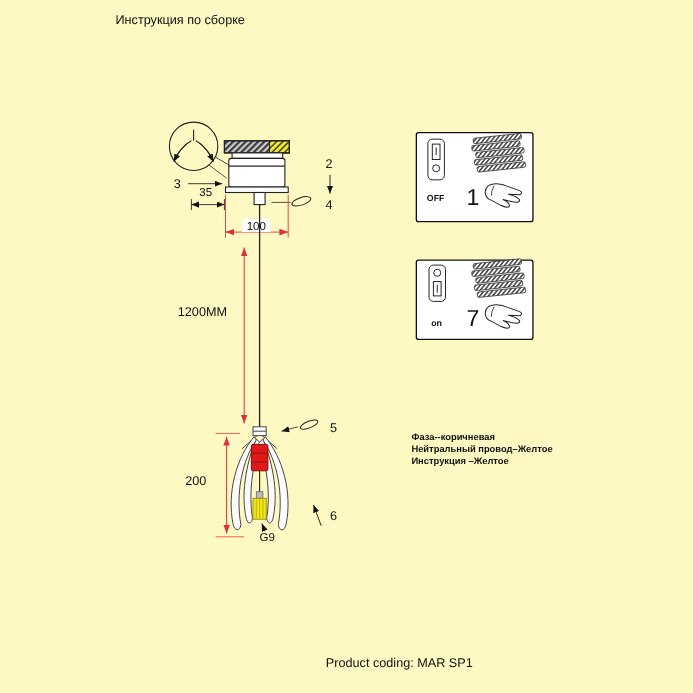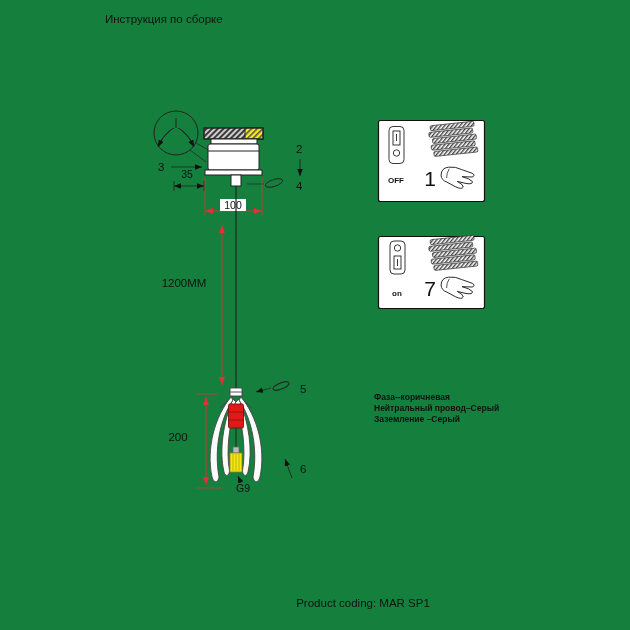--- a/index.html
+++ b/index.html
@@ -1,16 +1,16 @@
 <!DOCTYPE html>
 <html><head>
 <meta charset="utf-8">
 <style>
   html,body{margin:0;padding:0;background:#fff;}
-  .canvas{position:relative;width:630px;height:630px;background:#15803d;overflow:hidden;
+  .canvas{position:relative;width:630px;height:630px;background:#fef9c3;overflow:hidden;
           font-family:"Liberation Sans",sans-serif;color:#111;}
   .title{position:absolute;left:105px;top:13px;font-size:11.5px;}
   .legend{position:absolute;left:374px;top:392px;font-size:8.5px;line-height:11px;font-weight:bold;}
   .coding{position:absolute;left:0;top:597px;width:100%;text-align:center;font-size:11.5px;margin-left:48px;}
   svg.layer{position:absolute;left:0;top:0;}
   svg text{font-family:"Liberation Sans",sans-serif;fill:#111;}
   .num{font-size:11.5px;}
   .big{font-size:21px;}
   .dim{font-size:10.5px;}
   .sw{font-size:8px;font-weight:bold;}
@@ -190,19 +190,19 @@
         <use href="#bundle"></use>
       </g>
       <g transform="translate(442,274) rotate(10)">
         <use href="#hand"></use>
       </g>
     </g>
   </svg>
 
   <div class="legend">
     <div>Фаза--коричневая</div>
-    <div>Нейтральный провод–Серый</div>
-    <div>Заземление –Серый</div>
+    <div>Нейтральный провод–Желтое</div>
+    <div>Инструкция –Желтое</div>
   </div>
 
   <div class="coding">Product coding: MAR SP1</div>
 
 </div>
 
 </body></html>

